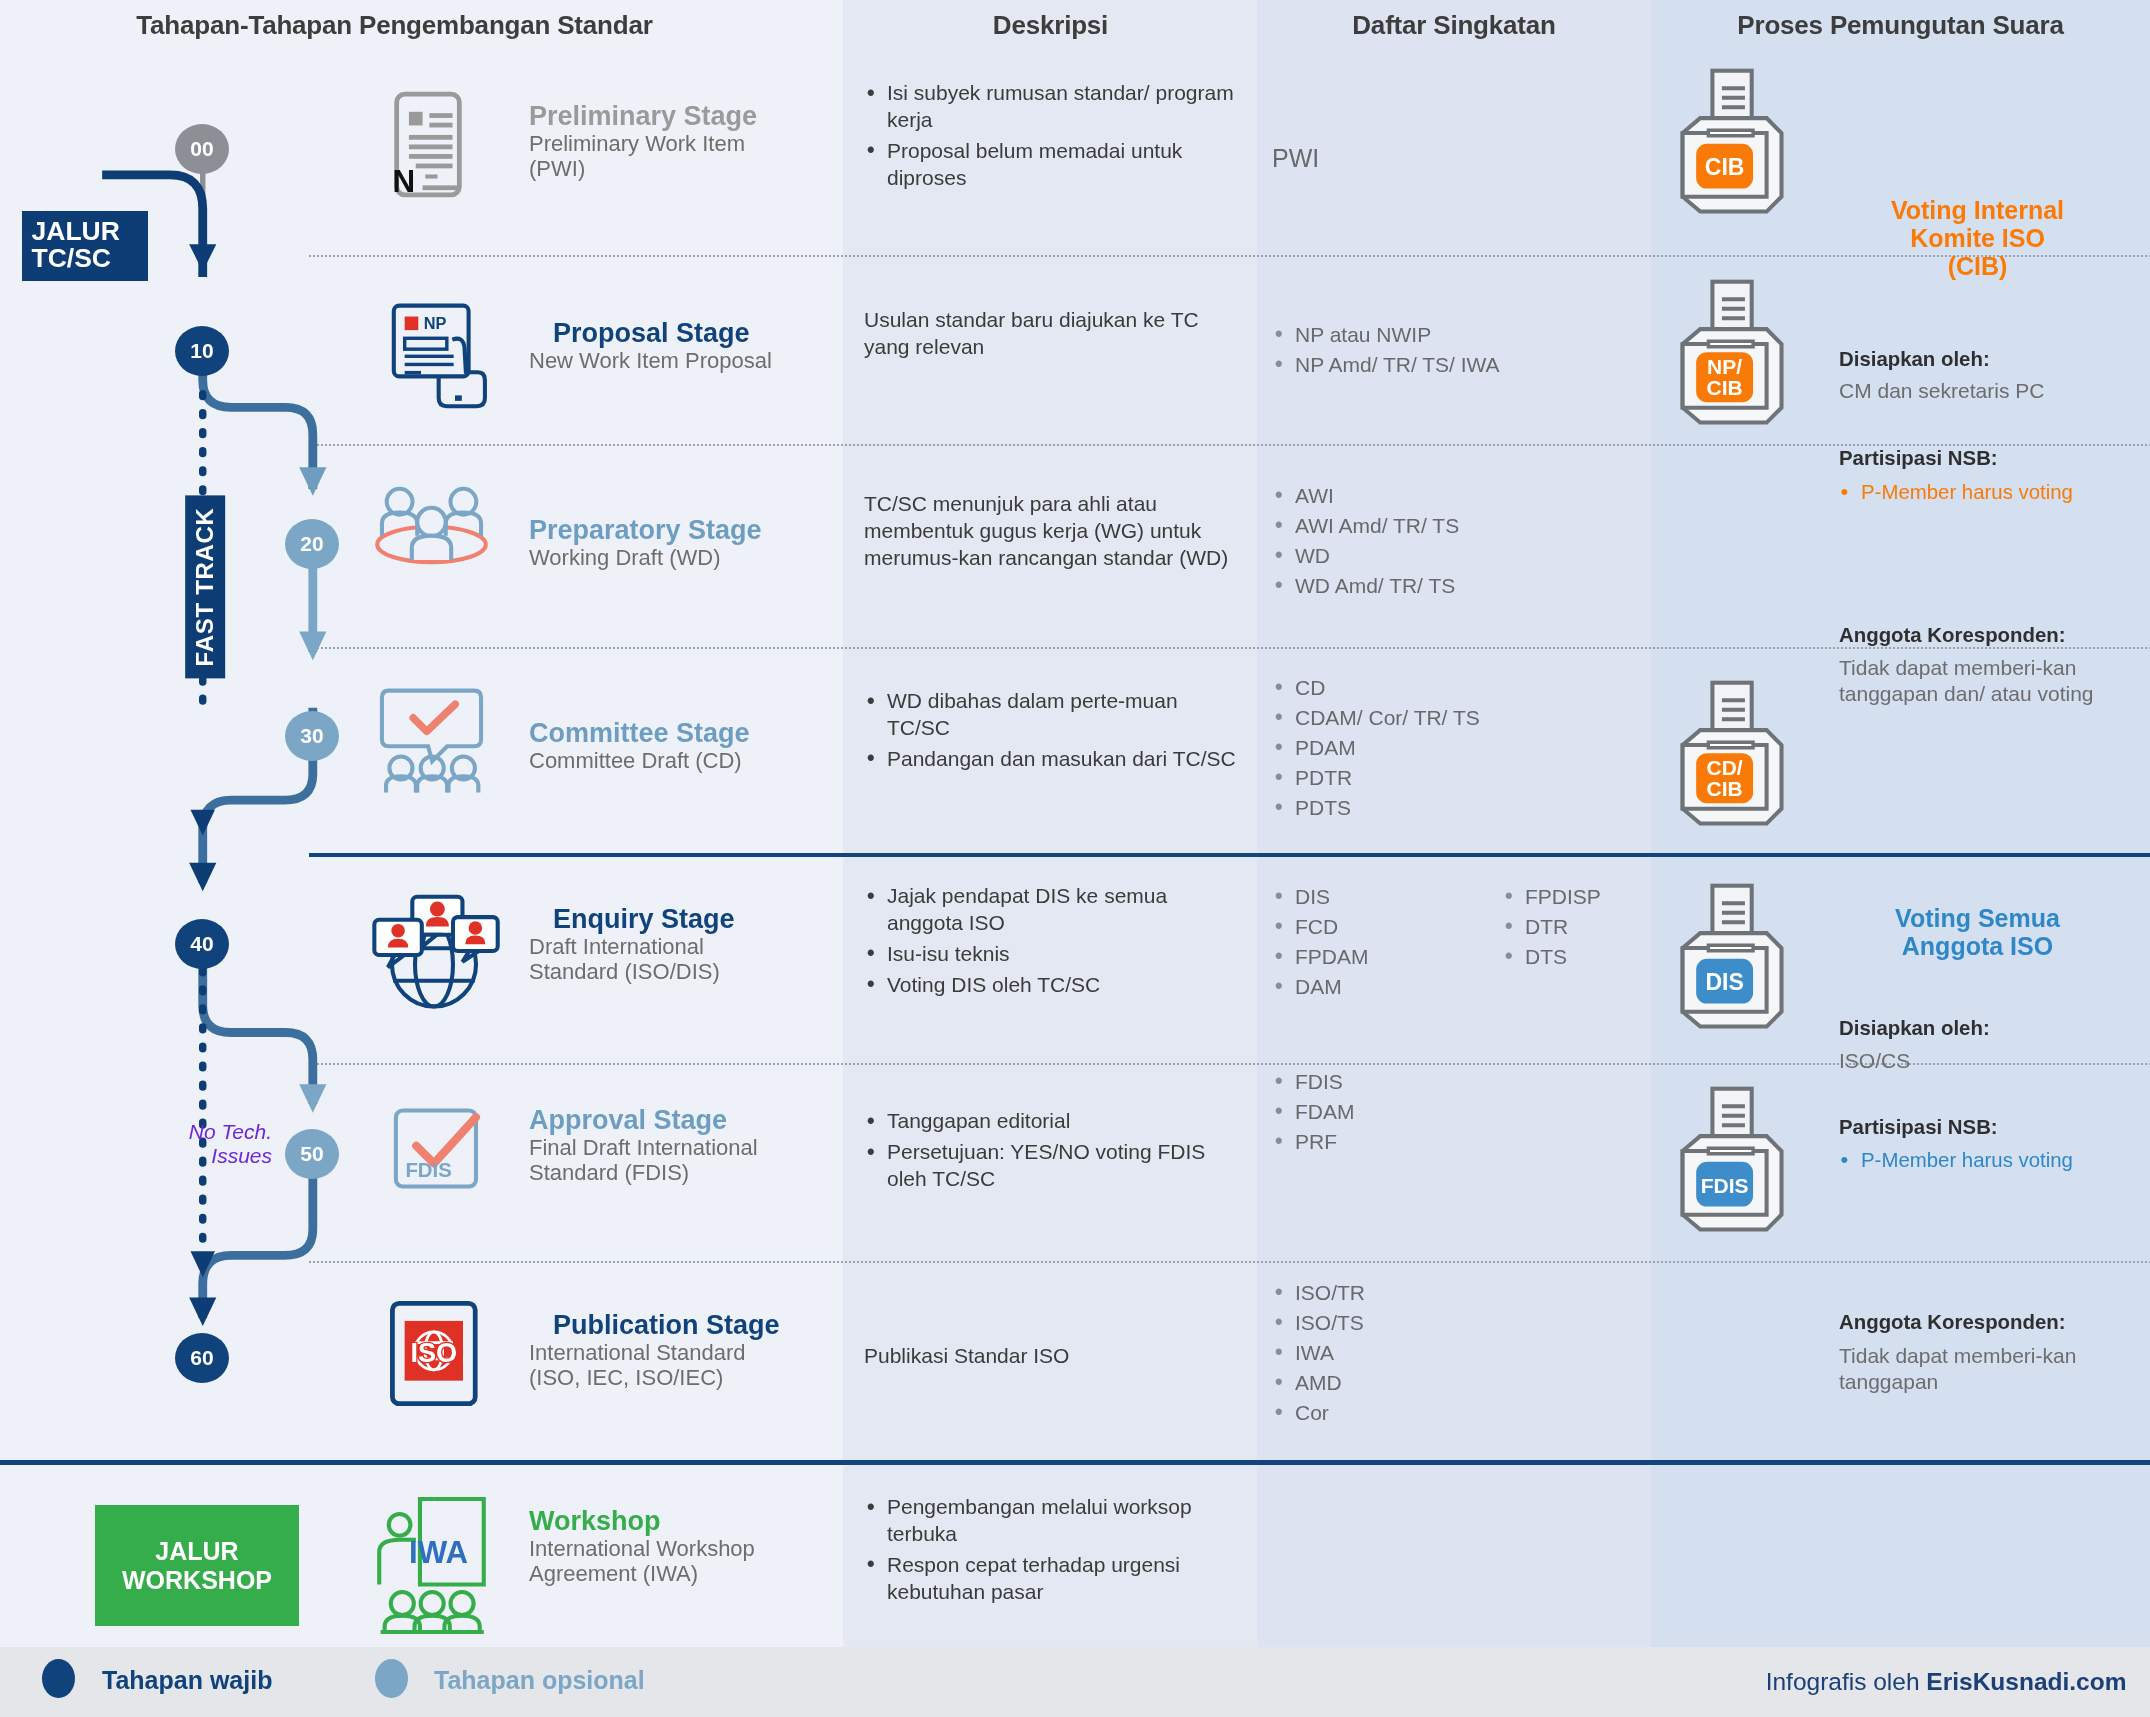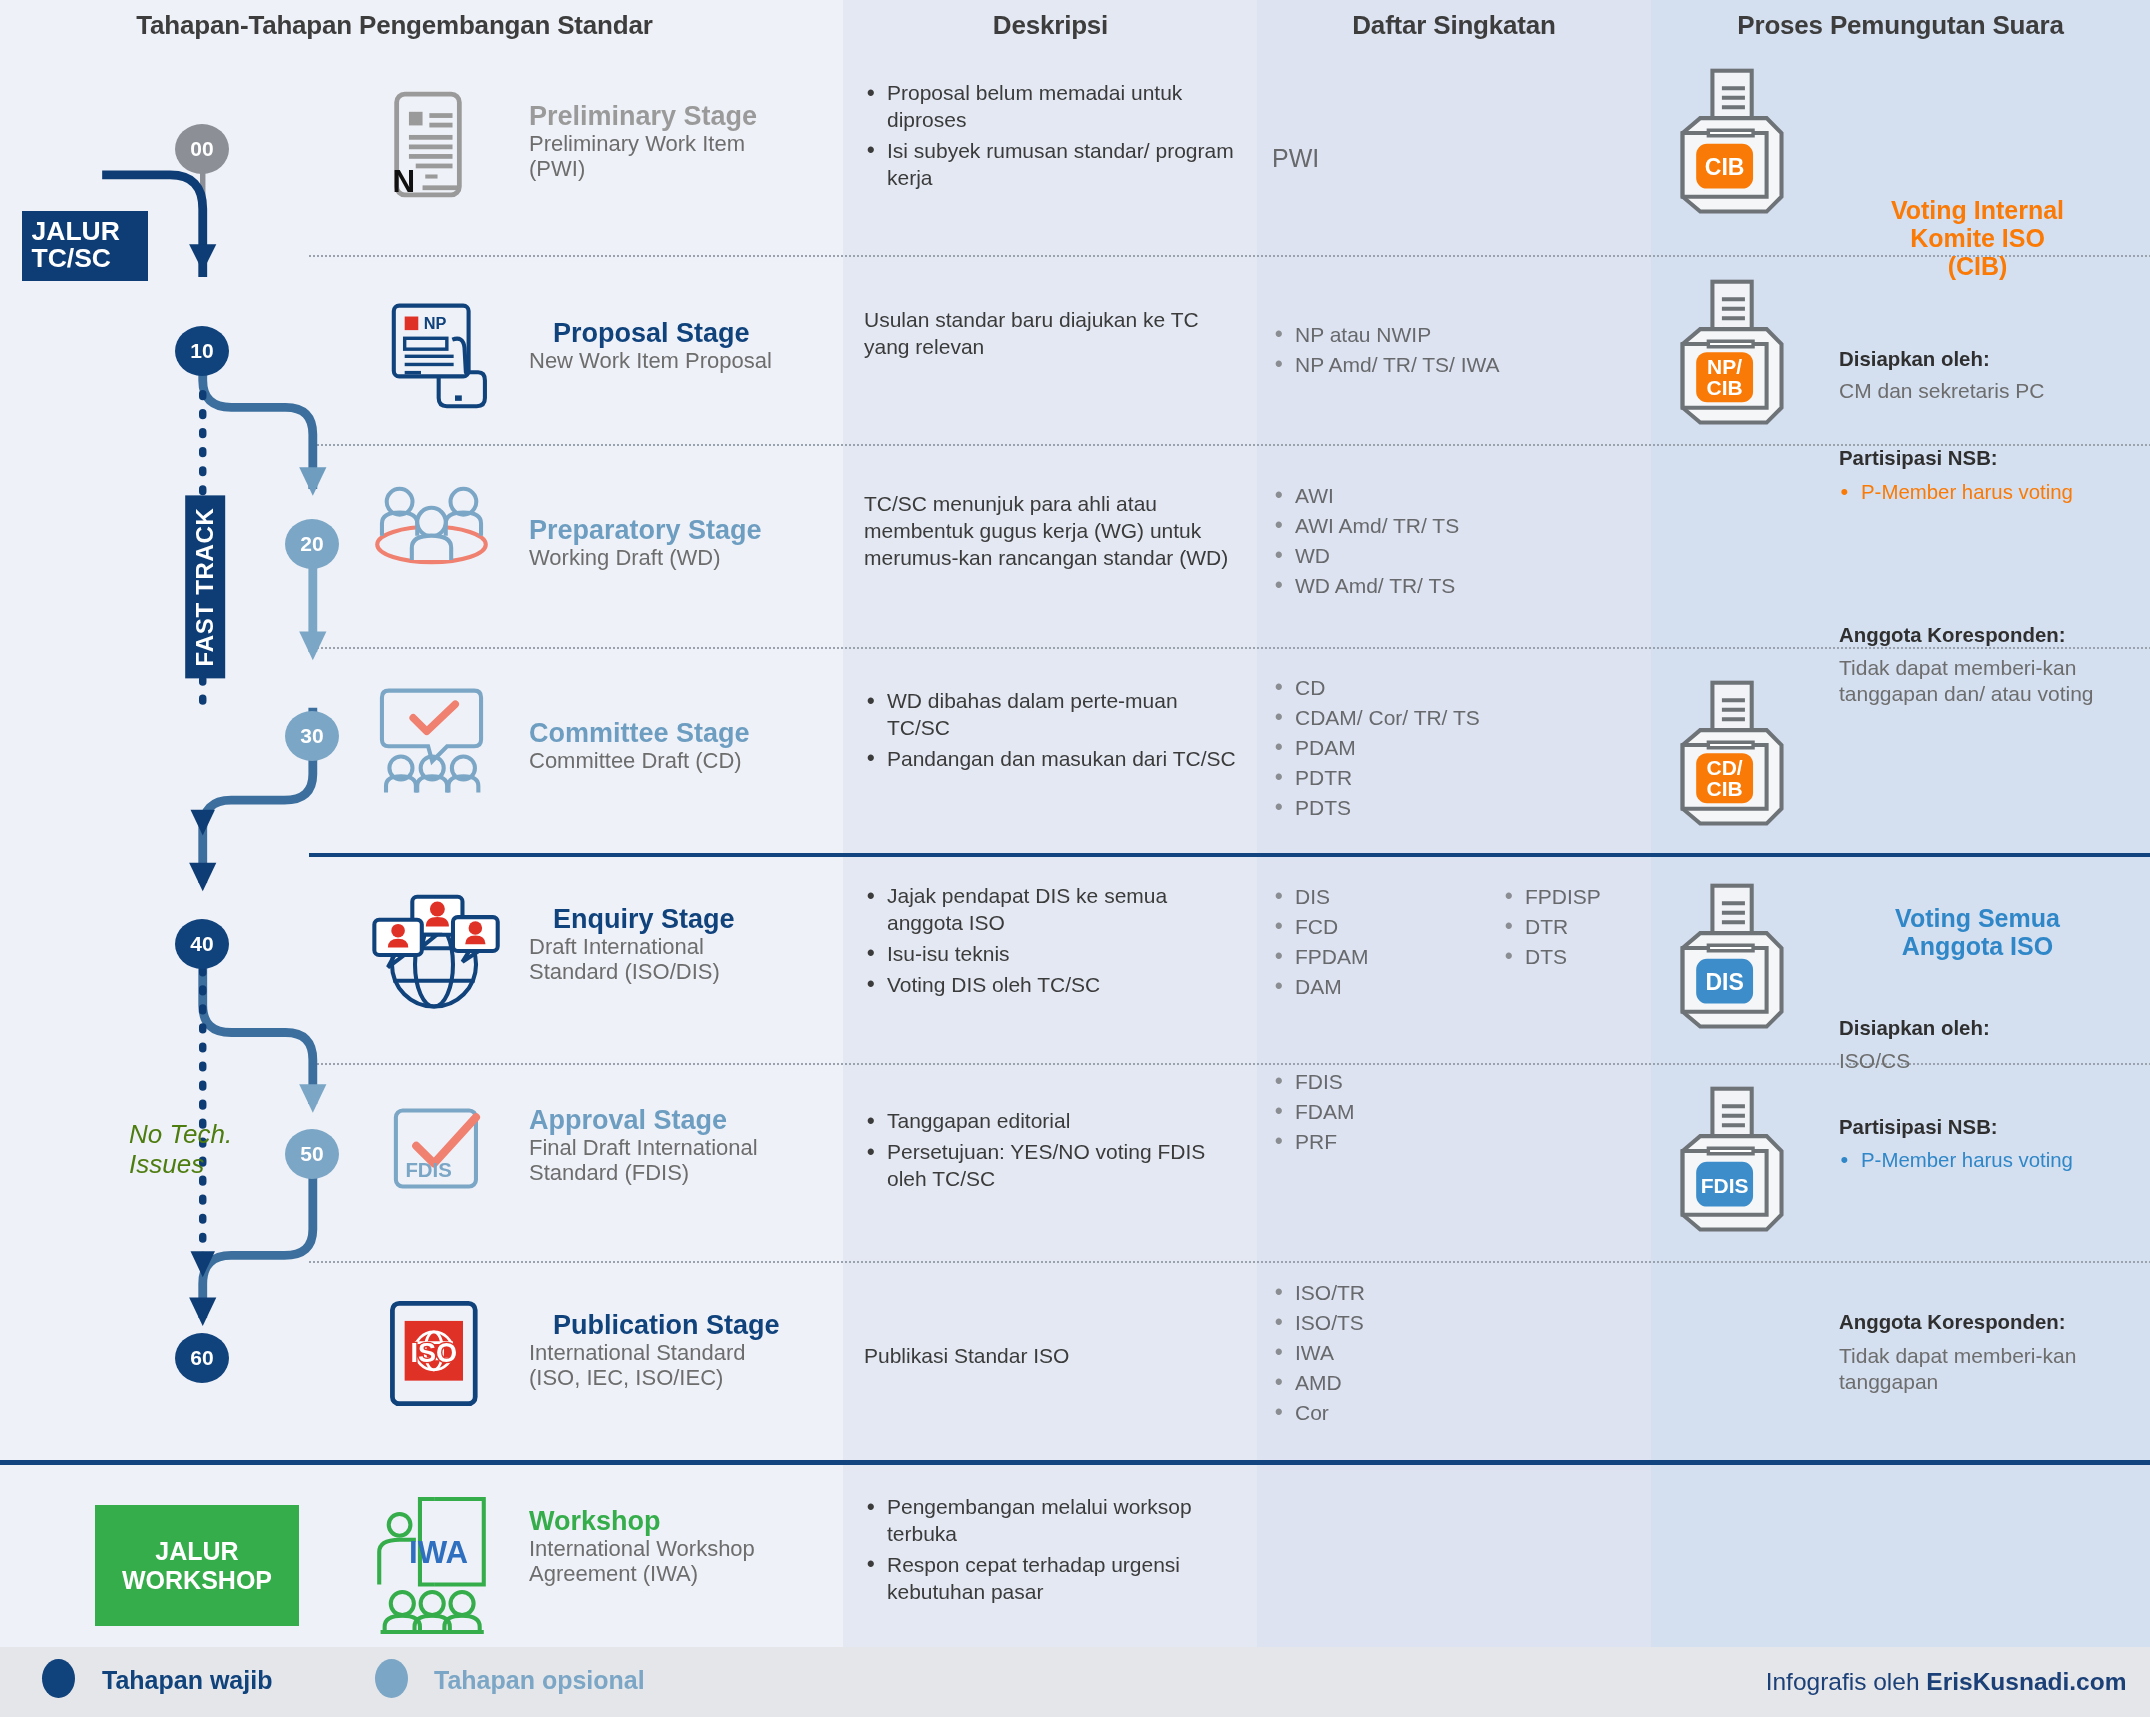--- a/index.html
+++ b/index.html
@@ -111,22 +111,22 @@
     font-size: 24px; font-weight: bold;
     writing-mode: vertical-rl; transform: rotate(180deg);
     padding: 12.2px 6.1px; letter-spacing: 0.7px;
   }
   .tag-workshop {
     position: absolute; background: #35ad4b; color: #fff;
     font-size: 25px; font-weight: bold; line-height: 1.16; text-align: center;
     display: flex; align-items: center; justify-content: center;
   }
   .notech {
-    position: absolute; font-size: 26px; font-style: italic; color: #4d7c0f;
-    text-align: left; line-height: 1.14; width: 143px;
+    position: absolute; font-size: 21px; font-style: italic; color: #6d28d9;
+    text-align: right; line-height: 1.14; width: 143px;
   }
 
   
   #footer {
     position: absolute; left: 0; top: 1647px; width: 2151px; height: 71px;
     background: #e4e6e9;
   }
   .legend-dot {
     position: absolute; width: 33px; height: 39px; border-radius: 50%;
   }
@@ -349,22 +349,22 @@
   <div class="stage-sub">(ISO, IEC, ISO/IEC)</div>
 </div>
 <div class="stage-text" style="left:529px; top:1507px; width:313px">
   <div class="stage-title t-green">Workshop</div>
   <div class="stage-sub">International Workshop</div>
   <div class="stage-sub">Agreement (IWA)</div>
 </div>
 
 <div class="desc" style="left:864px; top:80px; width:381px">
   <ul>
+    <li>Isi subyek rumusan standar/ program kerja</li>
     <li>Proposal belum memadai untuk diproses</li>
-    <li>Isi subyek rumusan standar/ program kerja</li>
   </ul>
 </div>
 <div class="desc" style="left:864px; top:307px; width:360px">Usulan standar baru diajukan ke TC yang relevan</div>
 <div class="desc" style="left:864px; top:491px; width:381px">TC/SC menunjuk para ahli atau membentuk gugus kerja (WG) untuk merumus-kan rancangan standar (WD)</div>
 <div class="desc" style="left:864px; top:688px; width:381px">
   <ul>
     <li>WD dibahas dalam perte-muan TC/SC</li>
     <li>Pandangan dan masukan dari TC/SC</li>
   </ul>
 </div>

